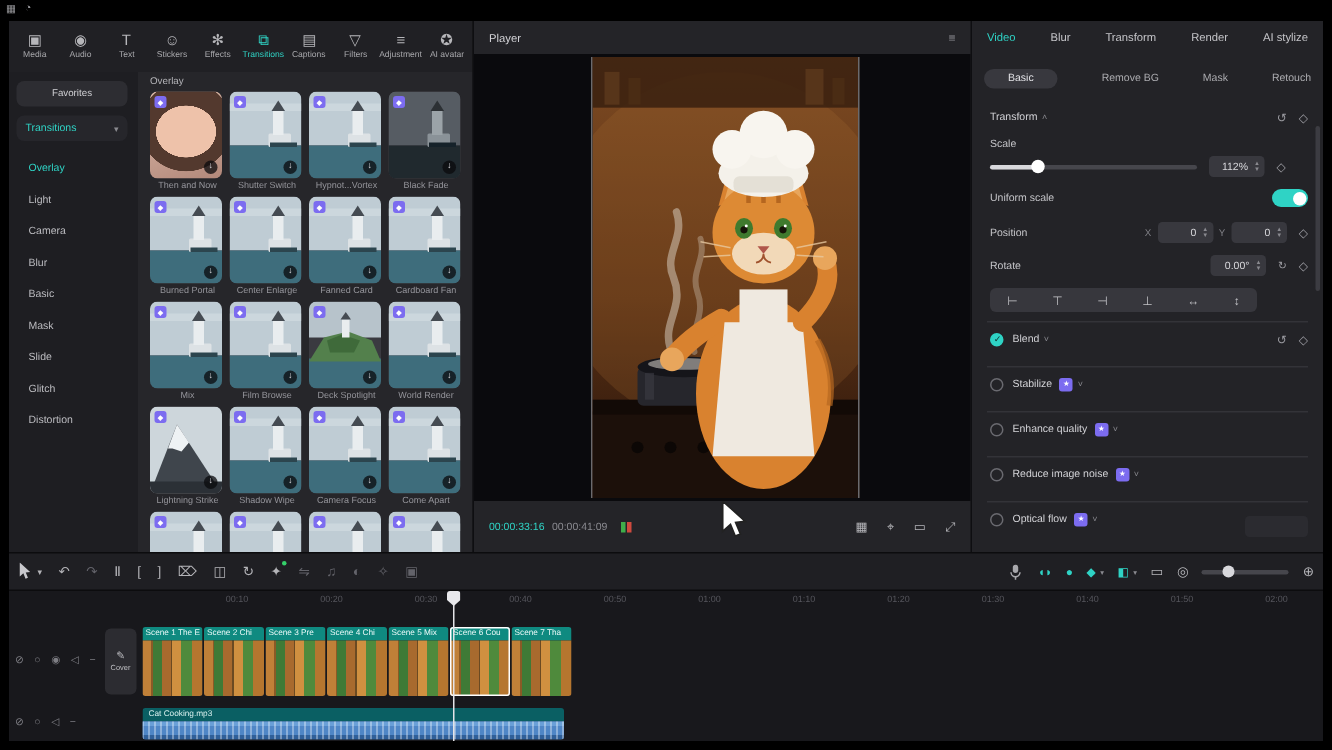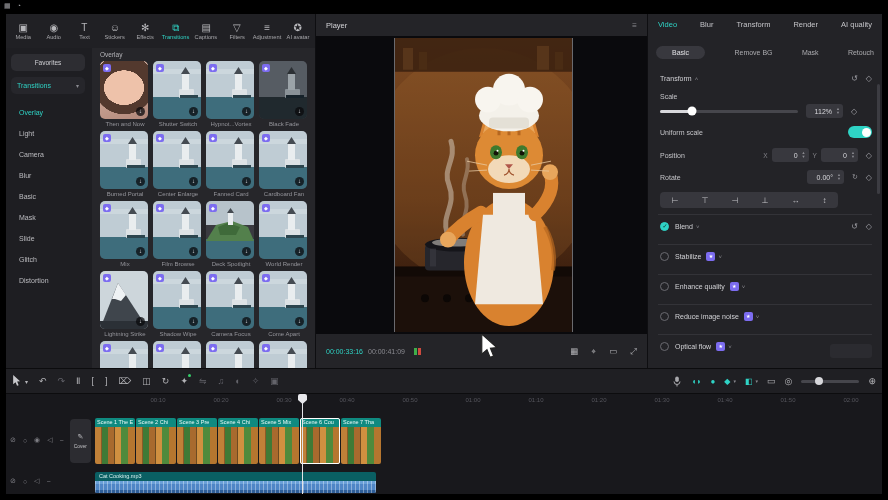--- a/index.html
+++ b/index.html
@@ -600,21 +600,21 @@
       <path d="M1,0 L1,14 L4.6,10.8 L6.8,16.2 L9.2,15.2 L7,9.9 L11.4,9.4 Z" fill="#fff" stroke="#222" stroke-width="0.8"></path>
     </svg>
   </div>
 
   <div class="panel inspector">
     <div class="itabs">
         <span class="active">Video</span>
         <span>Blur</span>
         <span>Transform</span>
         <span>Render</span>
-        <span>AI quality</span>
+        <span>AI stylize</span>
       </div>
     <div class="isubtabs">
         <span class="pill">Basic</span>
         <span>Remove BG</span>
         <span>Mask</span>
         <span>Retouch</span>
       </div>
 
     <div class="irow" style="top:60px">
       <span class="irt">Transform</span>

